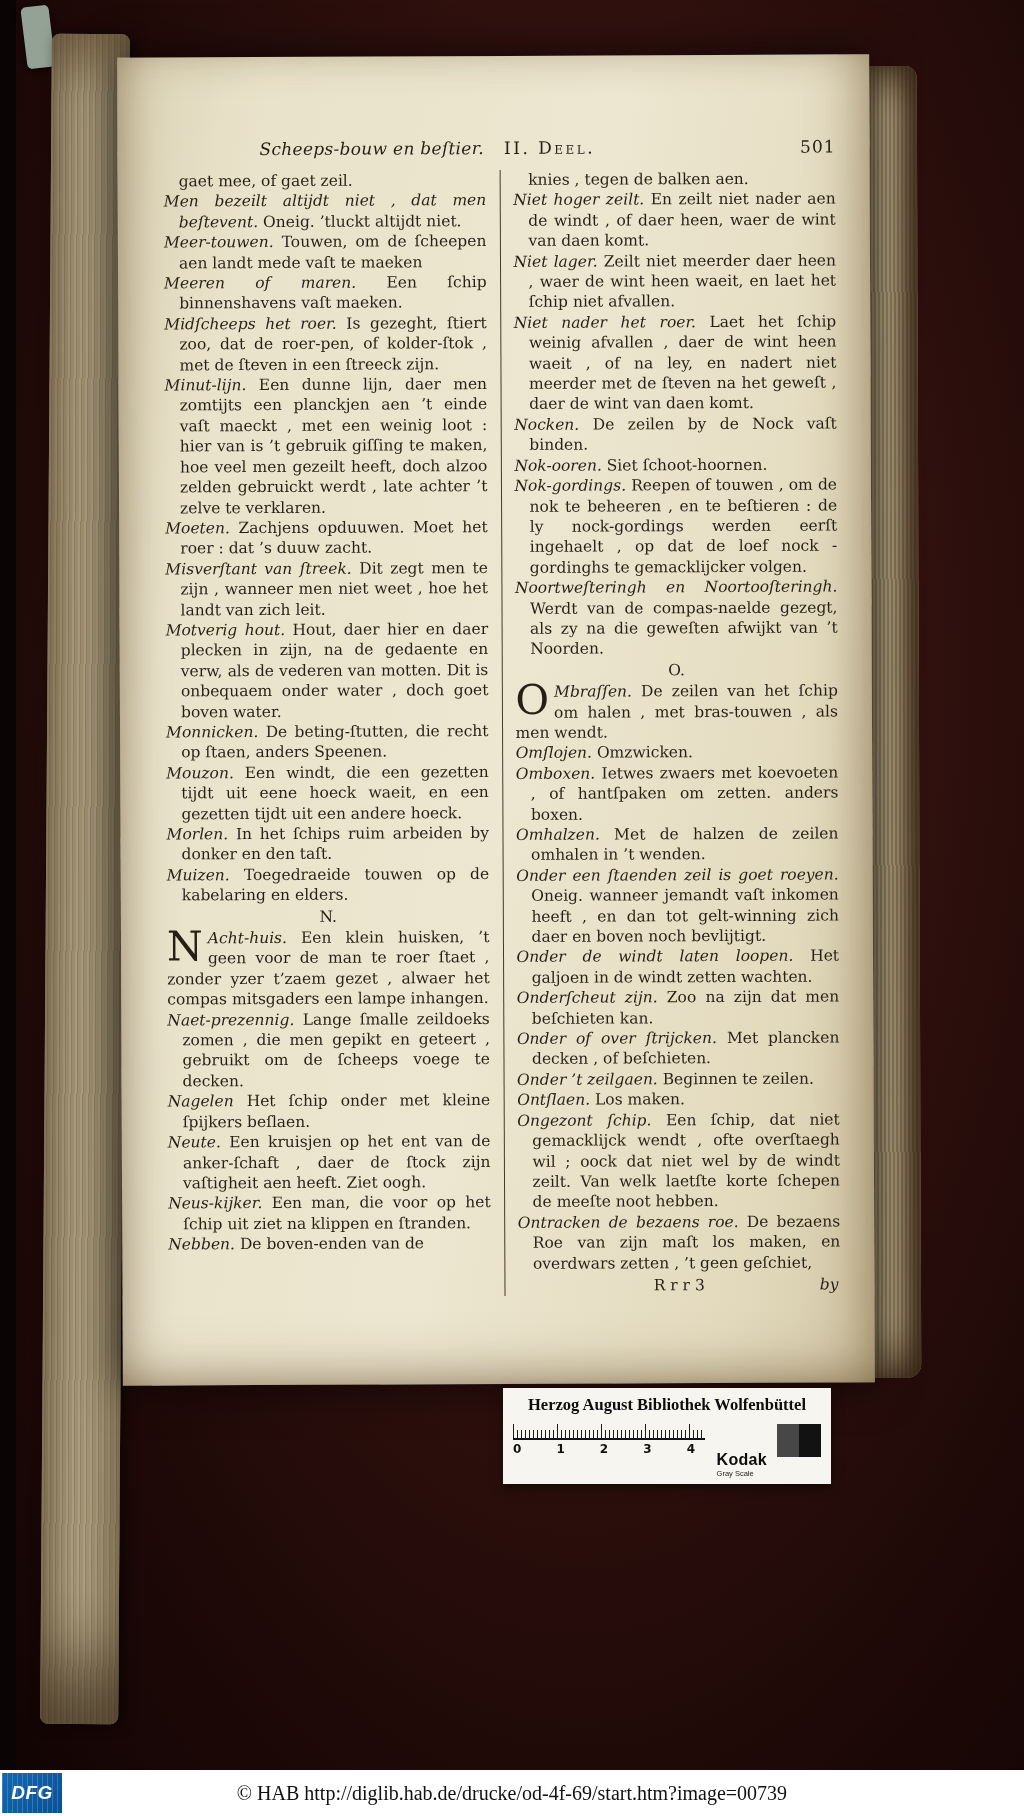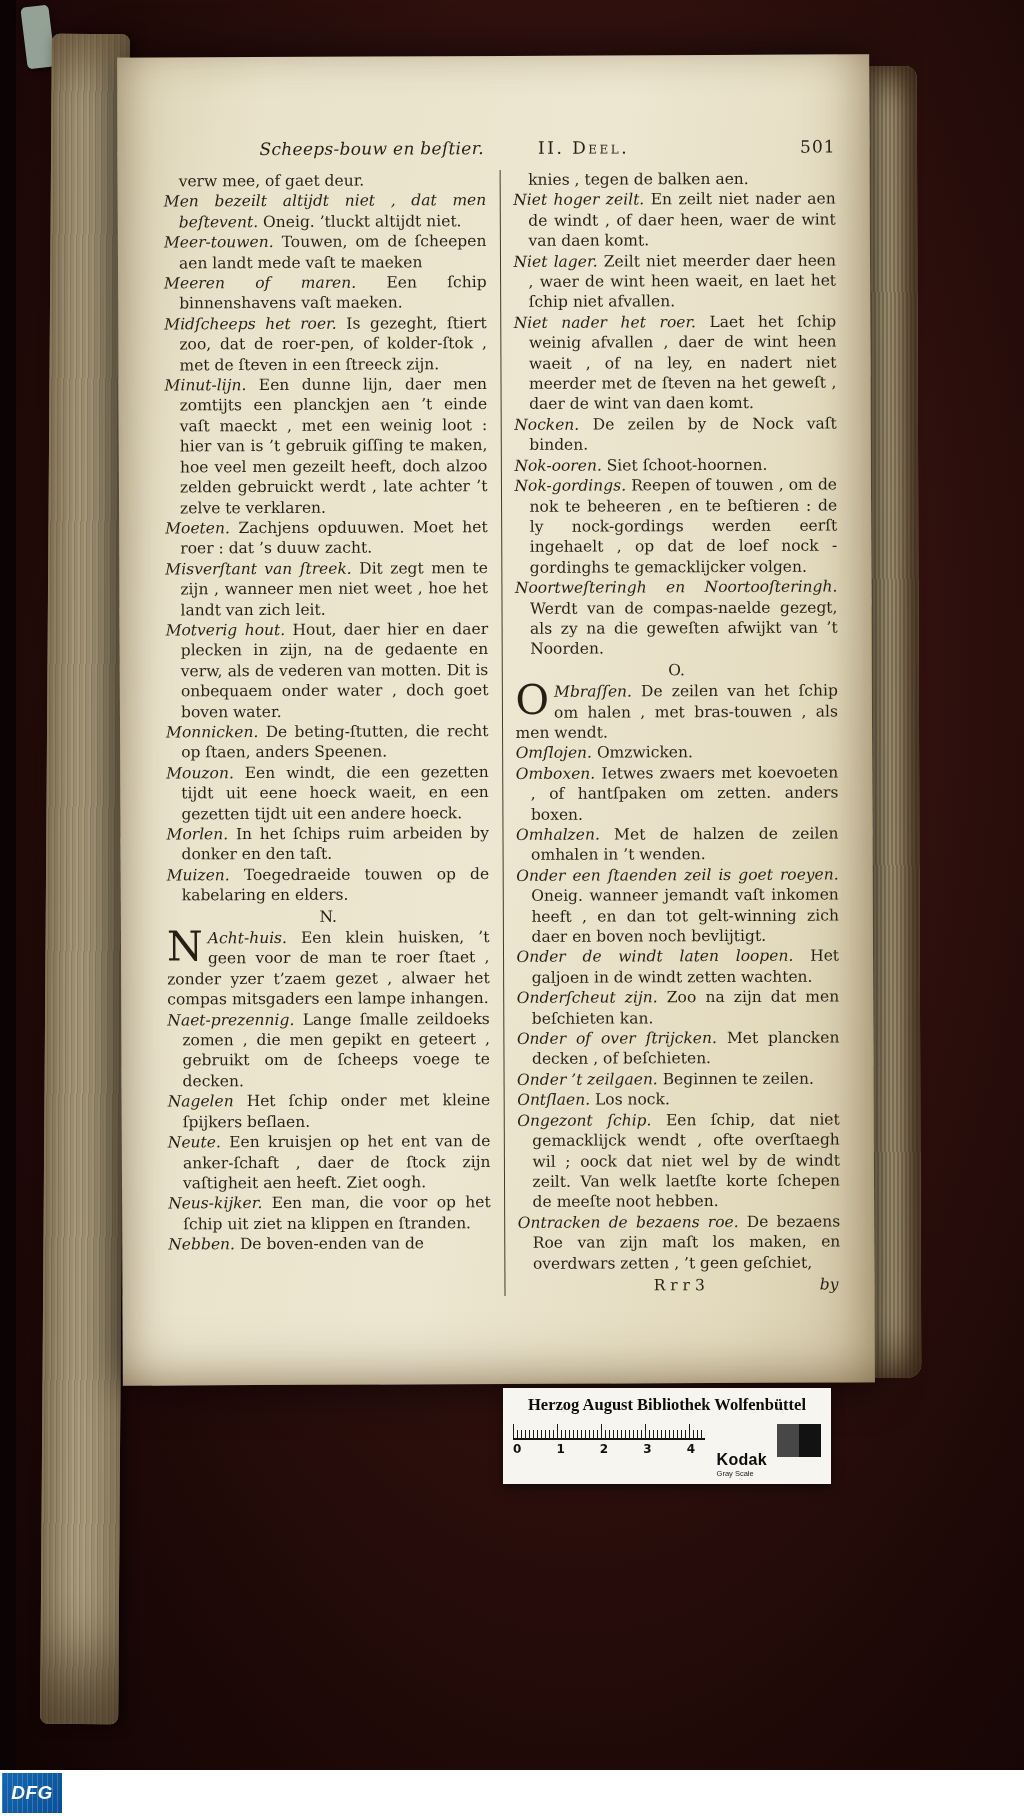--- a/index.html
+++ b/index.html
@@ -25,21 +25,21 @@
 
   
   .page{position:absolute;left:104px;top:56px;width:752px;height:1328px;
         background:linear-gradient(100deg,#dcd3b6 0%,#eae3cb 16%,#ede6d0 52%,#e3dabe 84%,#d3c8a7 100%);
         box-shadow:0 0 46px rgba(0,0,0,.7), inset 26px 0 48px -22px rgba(95,72,40,.5), inset -34px 0 55px -26px rgba(110,85,48,.55), inset 0 -40px 60px -40px rgba(95,72,40,.5);
         transform:rotate(-.25deg);
         box-sizing:border-box;padding:82px 34px 0 46px;color:#271f13;}
 
   .header{display:flex;align-items:baseline;font-size:17px;}
   .running-title{font-style:italic;margin-left:96px;letter-spacing:.3px;}
-  .part{margin-left:54px;font-variant:small-caps;letter-spacing:2.5px;}
+  .part{margin-left:20px;font-variant:small-caps;letter-spacing:2.5px;}
   .pagenum{margin-left:auto;letter-spacing:1px;}
 
   .columns{display:flex;margin-top:12px;}
   .col{flex:1;font-size:15.5px;line-height:20.4px;text-align:justify;}
   .col.left{padding-right:13px;}
   .col.right{border-left:1px solid #46392b;padding-left:13px;}
 
   .entry{padding-left:15px;text-indent:-15px;}
   .entry .head{font-style:italic;}
   .entry.cont{text-indent:0;}
@@ -88,21 +88,21 @@
   <div class="fore-edge"></div>
 
   <div class="page">
     <div class="header">
       <span class="running-title">Scheeps-bouw en beſtier.</span>
       <span class="part">II. Deel.</span>
       <span class="pagenum">501</span>
     </div>
     <div class="columns">
       <div class="col left" id="col-left">
-          <div class="entry cont"><span>verw mee, of gaet deur.</span></div>
+          <div class="entry cont"><span>gaet mee, of gaet zeil.</span></div>
           <div class="entry"><span class="head">Men bezeilt altijdt niet , dat men beſtevent. </span><span>Oneig. ’tluckt altijdt niet.</span></div>
           <div class="entry"><span class="head">Meer-touwen. </span><span>Touwen, om de ſcheepen aen landt mede vaſt te maeken</span></div>
           <div class="entry"><span class="head">Meeren of maren. </span><span>Een ſchip binnenshavens vaſt maeken.</span></div>
           <div class="entry"><span class="head">Midſcheeps het roer. </span><span>Is gezeght, ſtiert zoo, dat de roer-pen, of kolder-ſtok , met de ſteven in een ſtreeck zijn.</span></div>
           <div class="entry"><span class="head">Minut-lijn. </span><span>Een dunne lijn, daer men zomtijts een planckjen aen ’t einde vaſt maeckt , met een weinig loot : hier van is ’t gebruik giſſing te maken, hoe veel men gezeilt heeft, doch alzoo zelden gebruickt werdt , late achter ’t zelve te verklaren.</span></div>
           <div class="entry"><span class="head">Moeten. </span><span>Zachjens opduuwen. Moet het roer : dat ’s duuw zacht.</span></div>
           <div class="entry"><span class="head">Misverſtant van ſtreek. </span><span>Dit zegt men te zijn , wanneer men niet weet , hoe het landt van zich leit.</span></div>
           <div class="entry"><span class="head">Motverig hout. </span><span>Hout, daer hier en daer plecken in zijn, na de gedaente en verw, als de vederen van motten. Dit is onbequaem onder water , doch goet boven water.</span></div>
           <div class="entry"><span class="head">Monnicken. </span><span>De beting-ſtutten, die recht op ſtaen, anders Speenen.</span></div>
           <div class="entry"><span class="head">Mouzon. </span><span>Een windt, die een gezetten tijdt uit eene hoeck waeit, en een gezetten tijdt uit een andere hoeck.</span></div>
@@ -128,21 +128,21 @@
           <div class="section-letter">O.</div>
           <div class="entry has-cap"><span class="dropcap">O</span><span class="head">Mbraſſen. </span><span>De zeilen van het ſchip om halen , met bras-touwen , als men wendt.</span></div>
           <div class="entry"><span class="head">Omſlojen. </span><span>Omzwicken.</span></div>
           <div class="entry"><span class="head">Omboxen. </span><span>Ietwes zwaers met koevoeten , of hantſpaken om zetten. anders boxen.</span></div>
           <div class="entry"><span class="head">Omhalzen. </span><span>Met de halzen de zeilen omhalen in ’t wenden.</span></div>
           <div class="entry"><span class="head">Onder een ſtaenden zeil is goet roeyen. </span><span>Oneig. wanneer jemandt vaſt inkomen heeft , en dan tot gelt-winning zich daer en boven noch bevlijtigt.</span></div>
           <div class="entry"><span class="head">Onder de windt laten loopen. </span><span>Het galjoen in de windt zetten wachten.</span></div>
           <div class="entry"><span class="head">Onderſcheut zijn. </span><span>Zoo na zijn dat men beſchieten kan.</span></div>
           <div class="entry"><span class="head">Onder of over ſtrijcken. </span><span>Met plancken decken , of beſchieten.</span></div>
           <div class="entry"><span class="head">Onder ’t zeilgaen. </span><span>Beginnen te zeilen.</span></div>
-          <div class="entry"><span class="head">Ontſlaen. </span><span>Los nock.</span></div>
+          <div class="entry"><span class="head">Ontſlaen. </span><span>Los maken.</span></div>
           <div class="entry"><span class="head">Ongezont ſchip. </span><span>Een ſchip, dat niet gemacklijck wendt , ofte overſtaegh wil ; oock dat niet wel by de windt zeilt. Van welk laetſte korte ſchepen de meeſte noot hebben.</span></div>
           <div class="entry"><span class="head">Ontracken de bezaens roe. </span><span>De bezaens Roe van zijn maſt los maken, en overdwars zetten , ’t geen geſchiet,</span></div>
           <div class="signature-line"><span>R r r 3</span><span class="catchword">by</span></div>
         </div>
     </div>
   </div>
 
   <div class="card">
     <div class="card-title">Herzog August Bibliothek Wolfenbüttel</div>
     <div class="card-row">
@@ -165,13 +165,14 @@
         <div class="patch black"></div>
       </div>
     </div>
   </div>
 </div>
 
 <div class="footer">
   <div class="dfg">
     <span>DFG</span>
   </div>
+  <div class="copyright">© HAB http://diglib.hab.de/drucke/od-4f-69/start.htm?image=00739</div>
 </div>
 
 </body></html>

